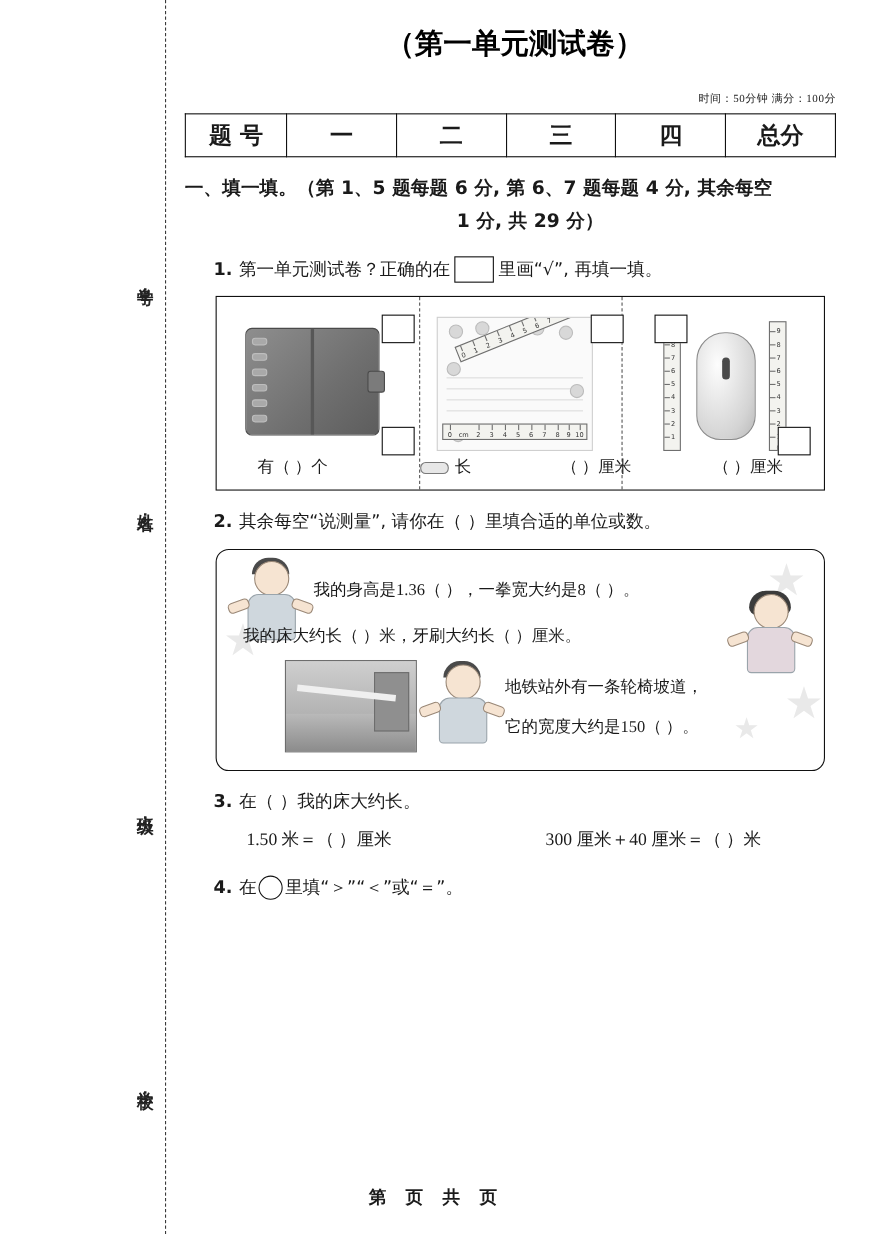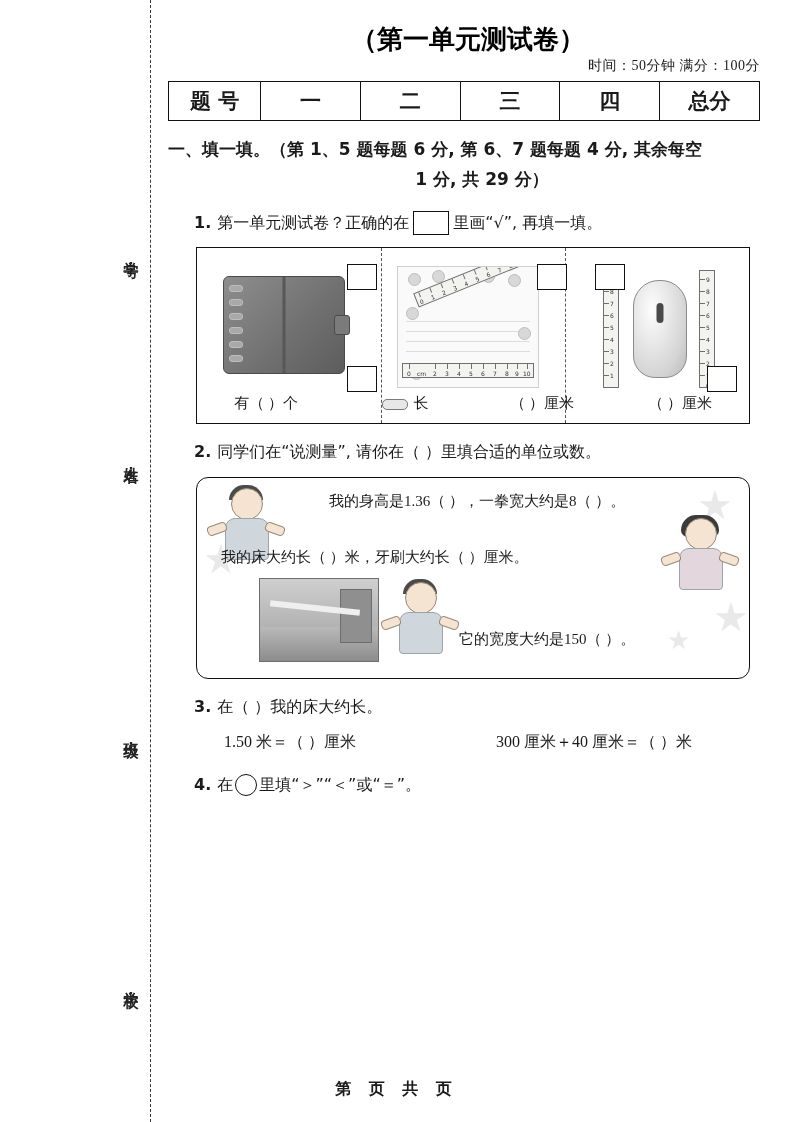--- a/index.html
+++ b/index.html
@@ -66,21 +66,22 @@
   .subtitle {
     font-family: "DejaVu Sans", sans-serif;
     font-weight: bold;
     font-size: 26px;
     text-align: center;
     margin-top: 22px;
     color: #000;
   }
   .timeline {
     text-align: right;
-    font-size: 14px;
+    font-size: 10px;
+    margin-top: 26px;
     padding-right: 8px;
     letter-spacing: 0.5px;
   }
 
   
   table.score {
     border-collapse: collapse;
     width: 592px;
     margin-top: 6px;
   }
@@ -606,21 +607,21 @@
           </div>
           <div>（     ）厘米</div>
           <div>（     ）厘米</div>
         </div>
       </div>
     </div>
 
     <div class="q">
       <div class="q-line">
         <span class="qnum">2.</span>
-        <span class="qtext">同学们在“说测量”, 请你在（     ）里填合适的单位或数。</span>
+        <span class="qtext">其余每空“说测量”, 请你在（     ）里填合适的单位或数。</span>
       </div>
 
       <div class="fig2">
         <div class="star" style="left:6px;top:62px">★</div>
         <div class="star" style="left:500px;top:8px">★</div>
         <div class="star" style="left:516px;top:120px">★</div>
         <div class="star" style="left:470px;top:150px;font-size:26px">★</div>
 
         <div class="kid" style="left:22px; top:10px;">
           <div class="hair"></div>
@@ -630,37 +631,38 @@
             <div class="arm r"></div>
         </div>
         <div class="kid girl" style="left:476px; top:40px;">
           <div class="hair"></div>
             <div class="head"></div>
             <div class="body"></div>
           <div class="arm l"></div>
             <div class="arm r"></div>
         </div>
 
-        <div class="f2line" style="left:88px; top:10px;margin-left:44px;">我的身高是1.36（     ），一拳宽大约是8（     ）。</div>
+        <div class="f2line" style="left:88px; top:24px;">我的身高是1.36（     ），一拳宽大约是8（     ）。</div>
         <div class="f2line" style="left:24px; top:66px;">我的床大约长（     ）米，牙刷大约长（     ）厘米。</div>
 
         <div class="subway">
           <div class="rail"></div>
           <div class="wall"></div>
           <div class="ramp"></div>
         </div>
 
         <div class="kid" style="left:196px; top:104px;">
           <div class="hair"></div>
             <div class="head"></div>
             <div class="body"></div>
           <div class="arm l"></div>
             <div class="arm r"></div>
         </div>
 
+        <div class="f2line" style="left:262px; top:112px;">地铁站外有一条轮椅坡道，</div>
         <div class="f2line" style="left:262px; top:148px;">它的宽度大约是150（     ）。</div>
       </div>
     </div>
 
     <div class="q">
       <div class="q-line">
         <span class="qnum">3.</span>
         <span class="qtext">在（     ）我的床大约长。</span>
       </div>
       <div class="qsub">

